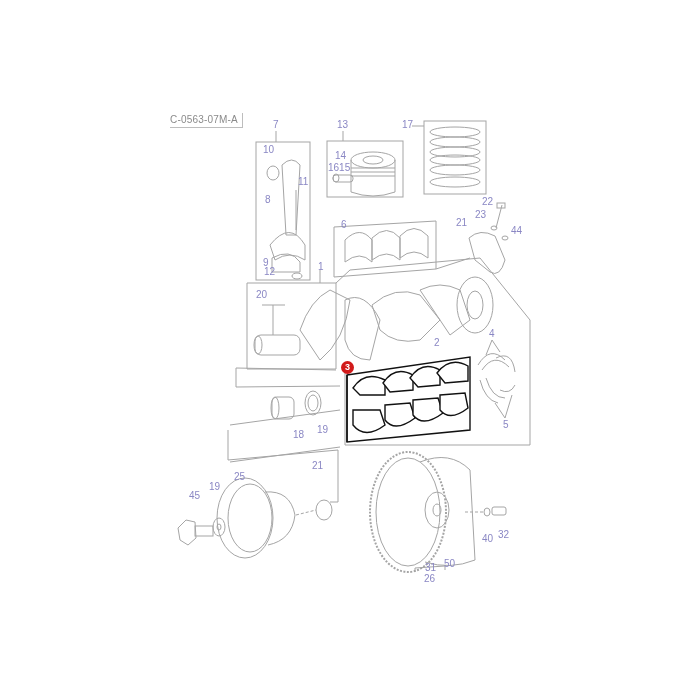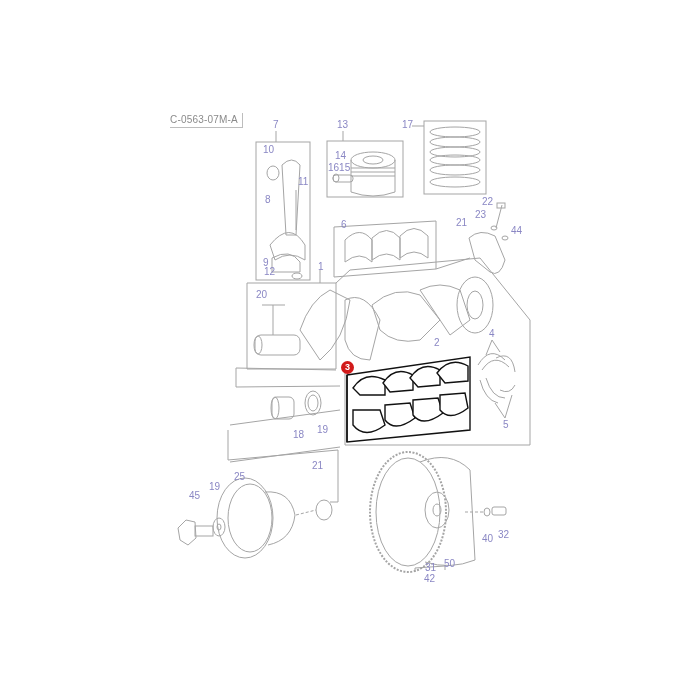--- a/index.html
+++ b/index.html
@@ -176,18 +176,18 @@
   <span class="callout" style="left:317px;top:425px">19</span>
   <span class="callout" style="left:256px;top:290px">20</span>
   <span class="callout" style="left:456px;top:218px">21</span>
   <span class="callout" style="left:482px;top:197px">22</span>
   <span class="callout" style="left:475px;top:210px">23</span>
   <span class="callout" style="left:511px;top:226px">44</span>
   <span class="callout" style="left:234px;top:472px">25</span>
   <span class="callout" style="left:189px;top:491px">45</span>
   <span class="callout" style="left:209px;top:482px">19</span>
   <span class="callout" style="left:312px;top:461px">21</span>
-  <span class="callout" style="left:424px;top:574px">42</span>
+  <span class="callout" style="left:424px;top:574px">26</span>
   <span class="callout" style="left:444px;top:559px">50</span>
   <span class="callout" style="left:425px;top:563px">31</span>
   <span class="callout" style="left:498px;top:530px">32</span>
   <span class="callout" style="left:482px;top:534px">40</span>
 </div>
 
 </body></html>

